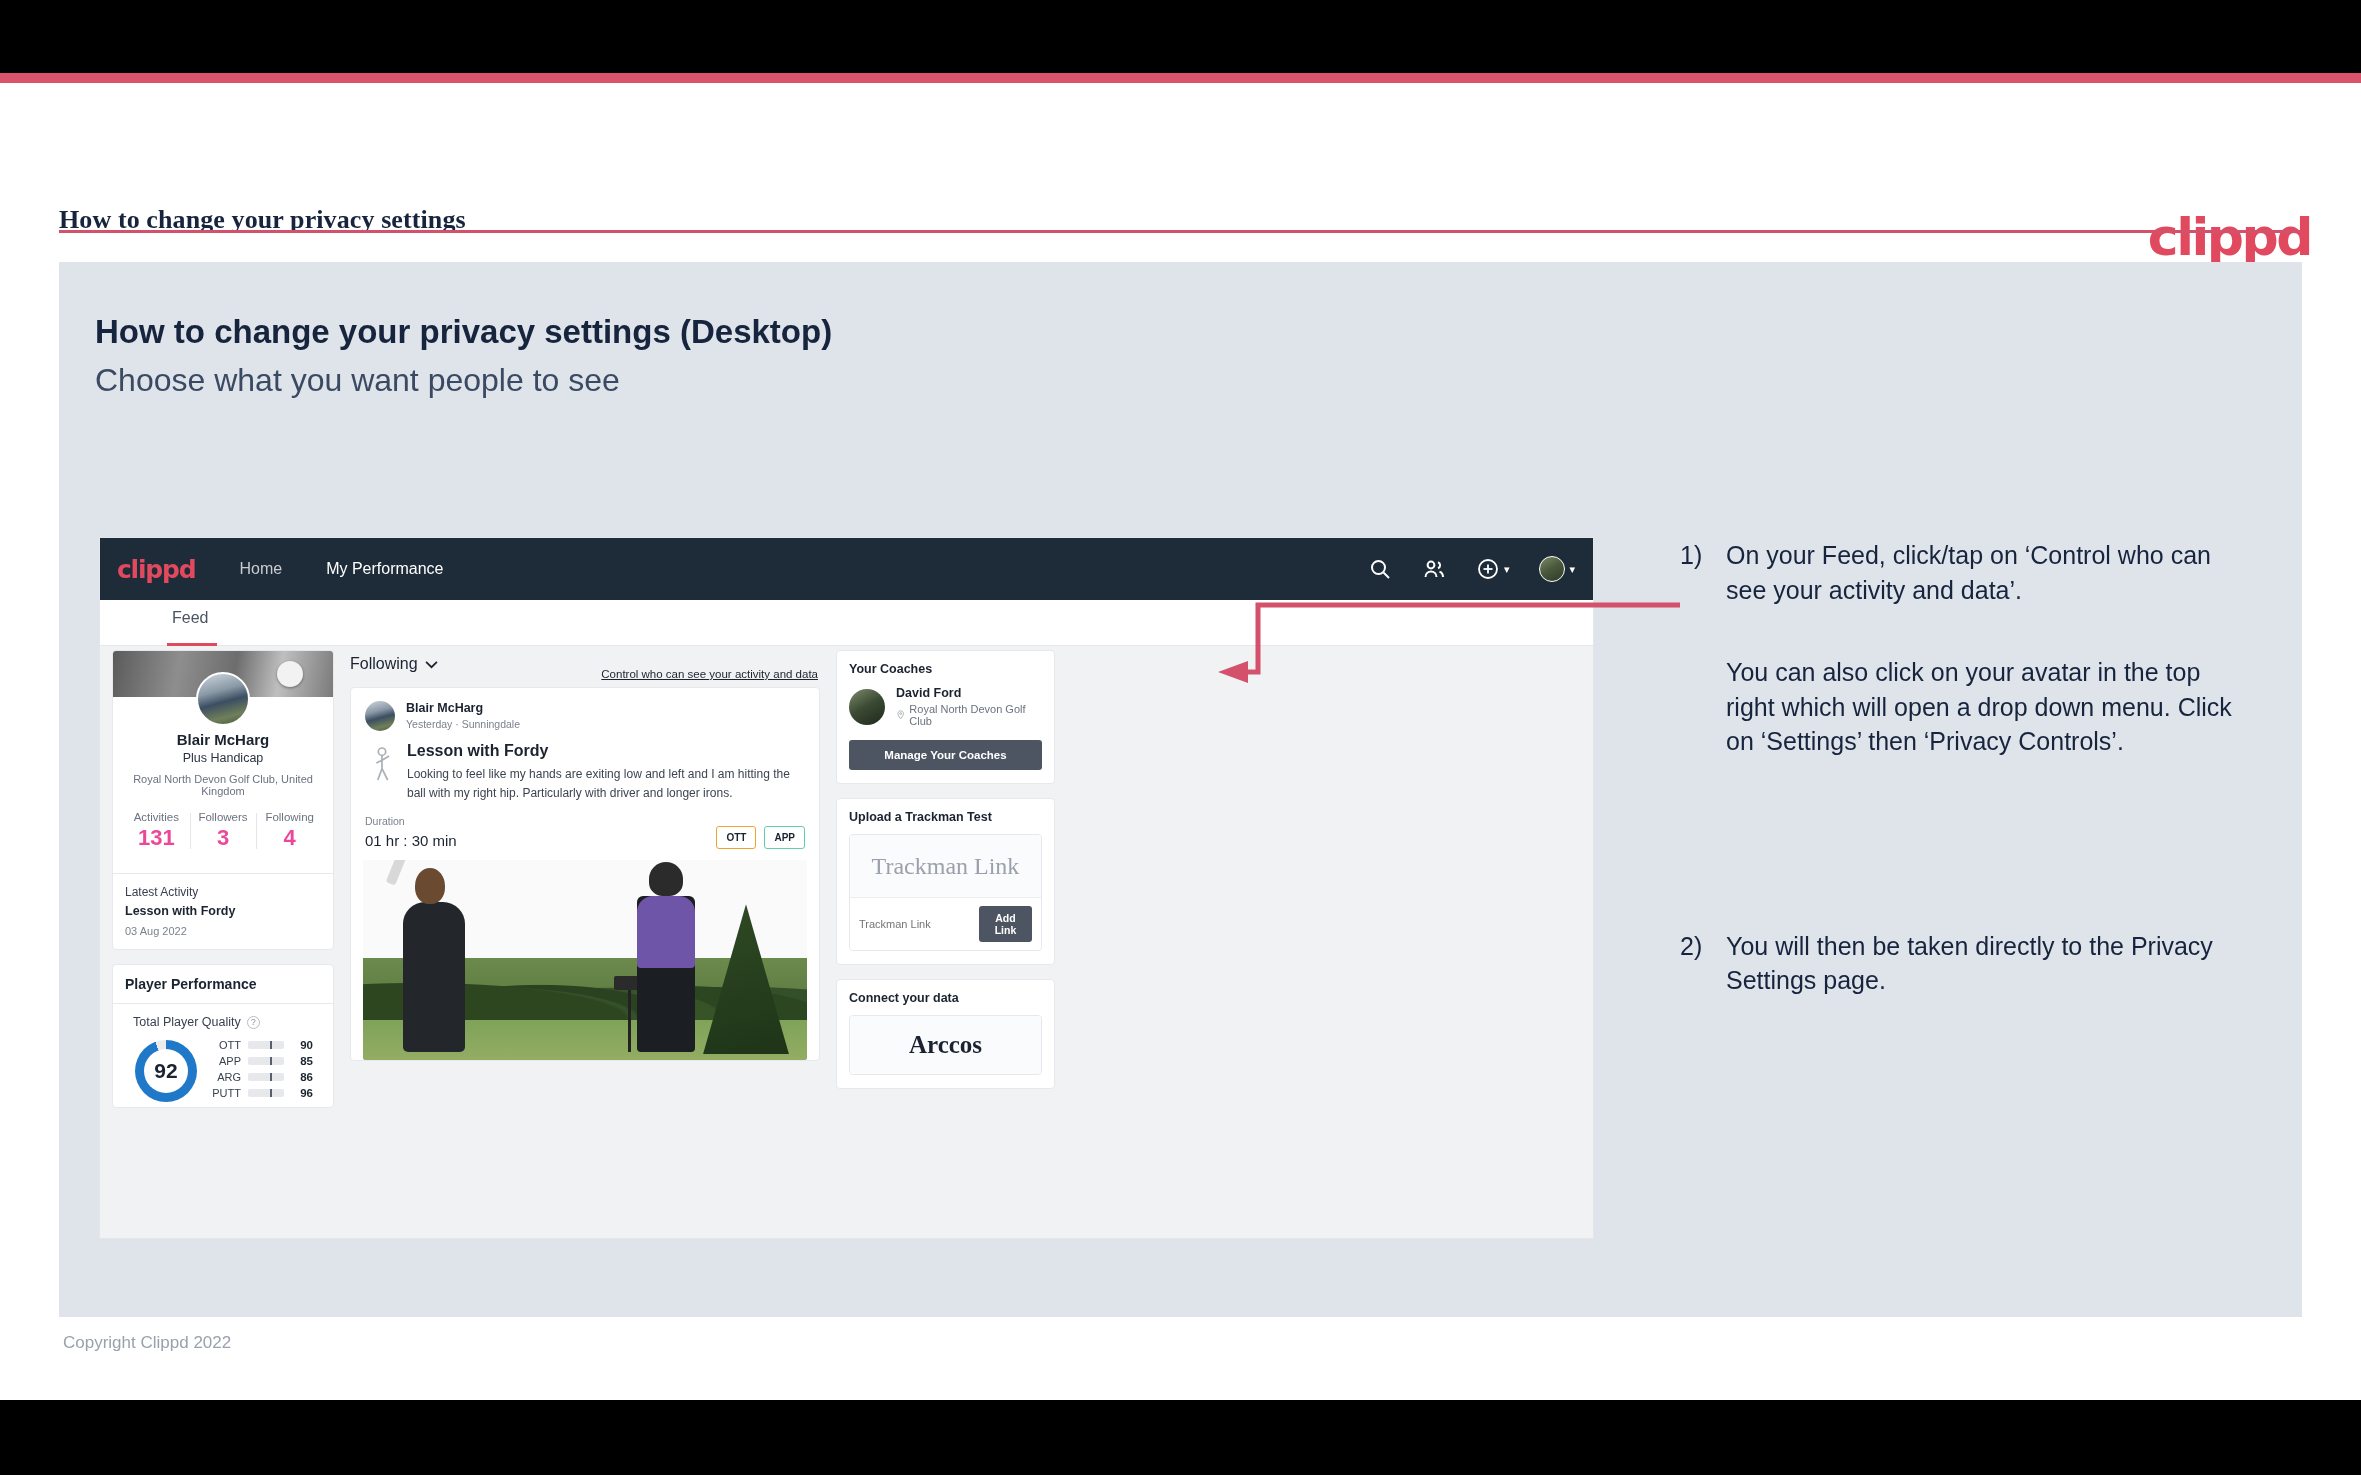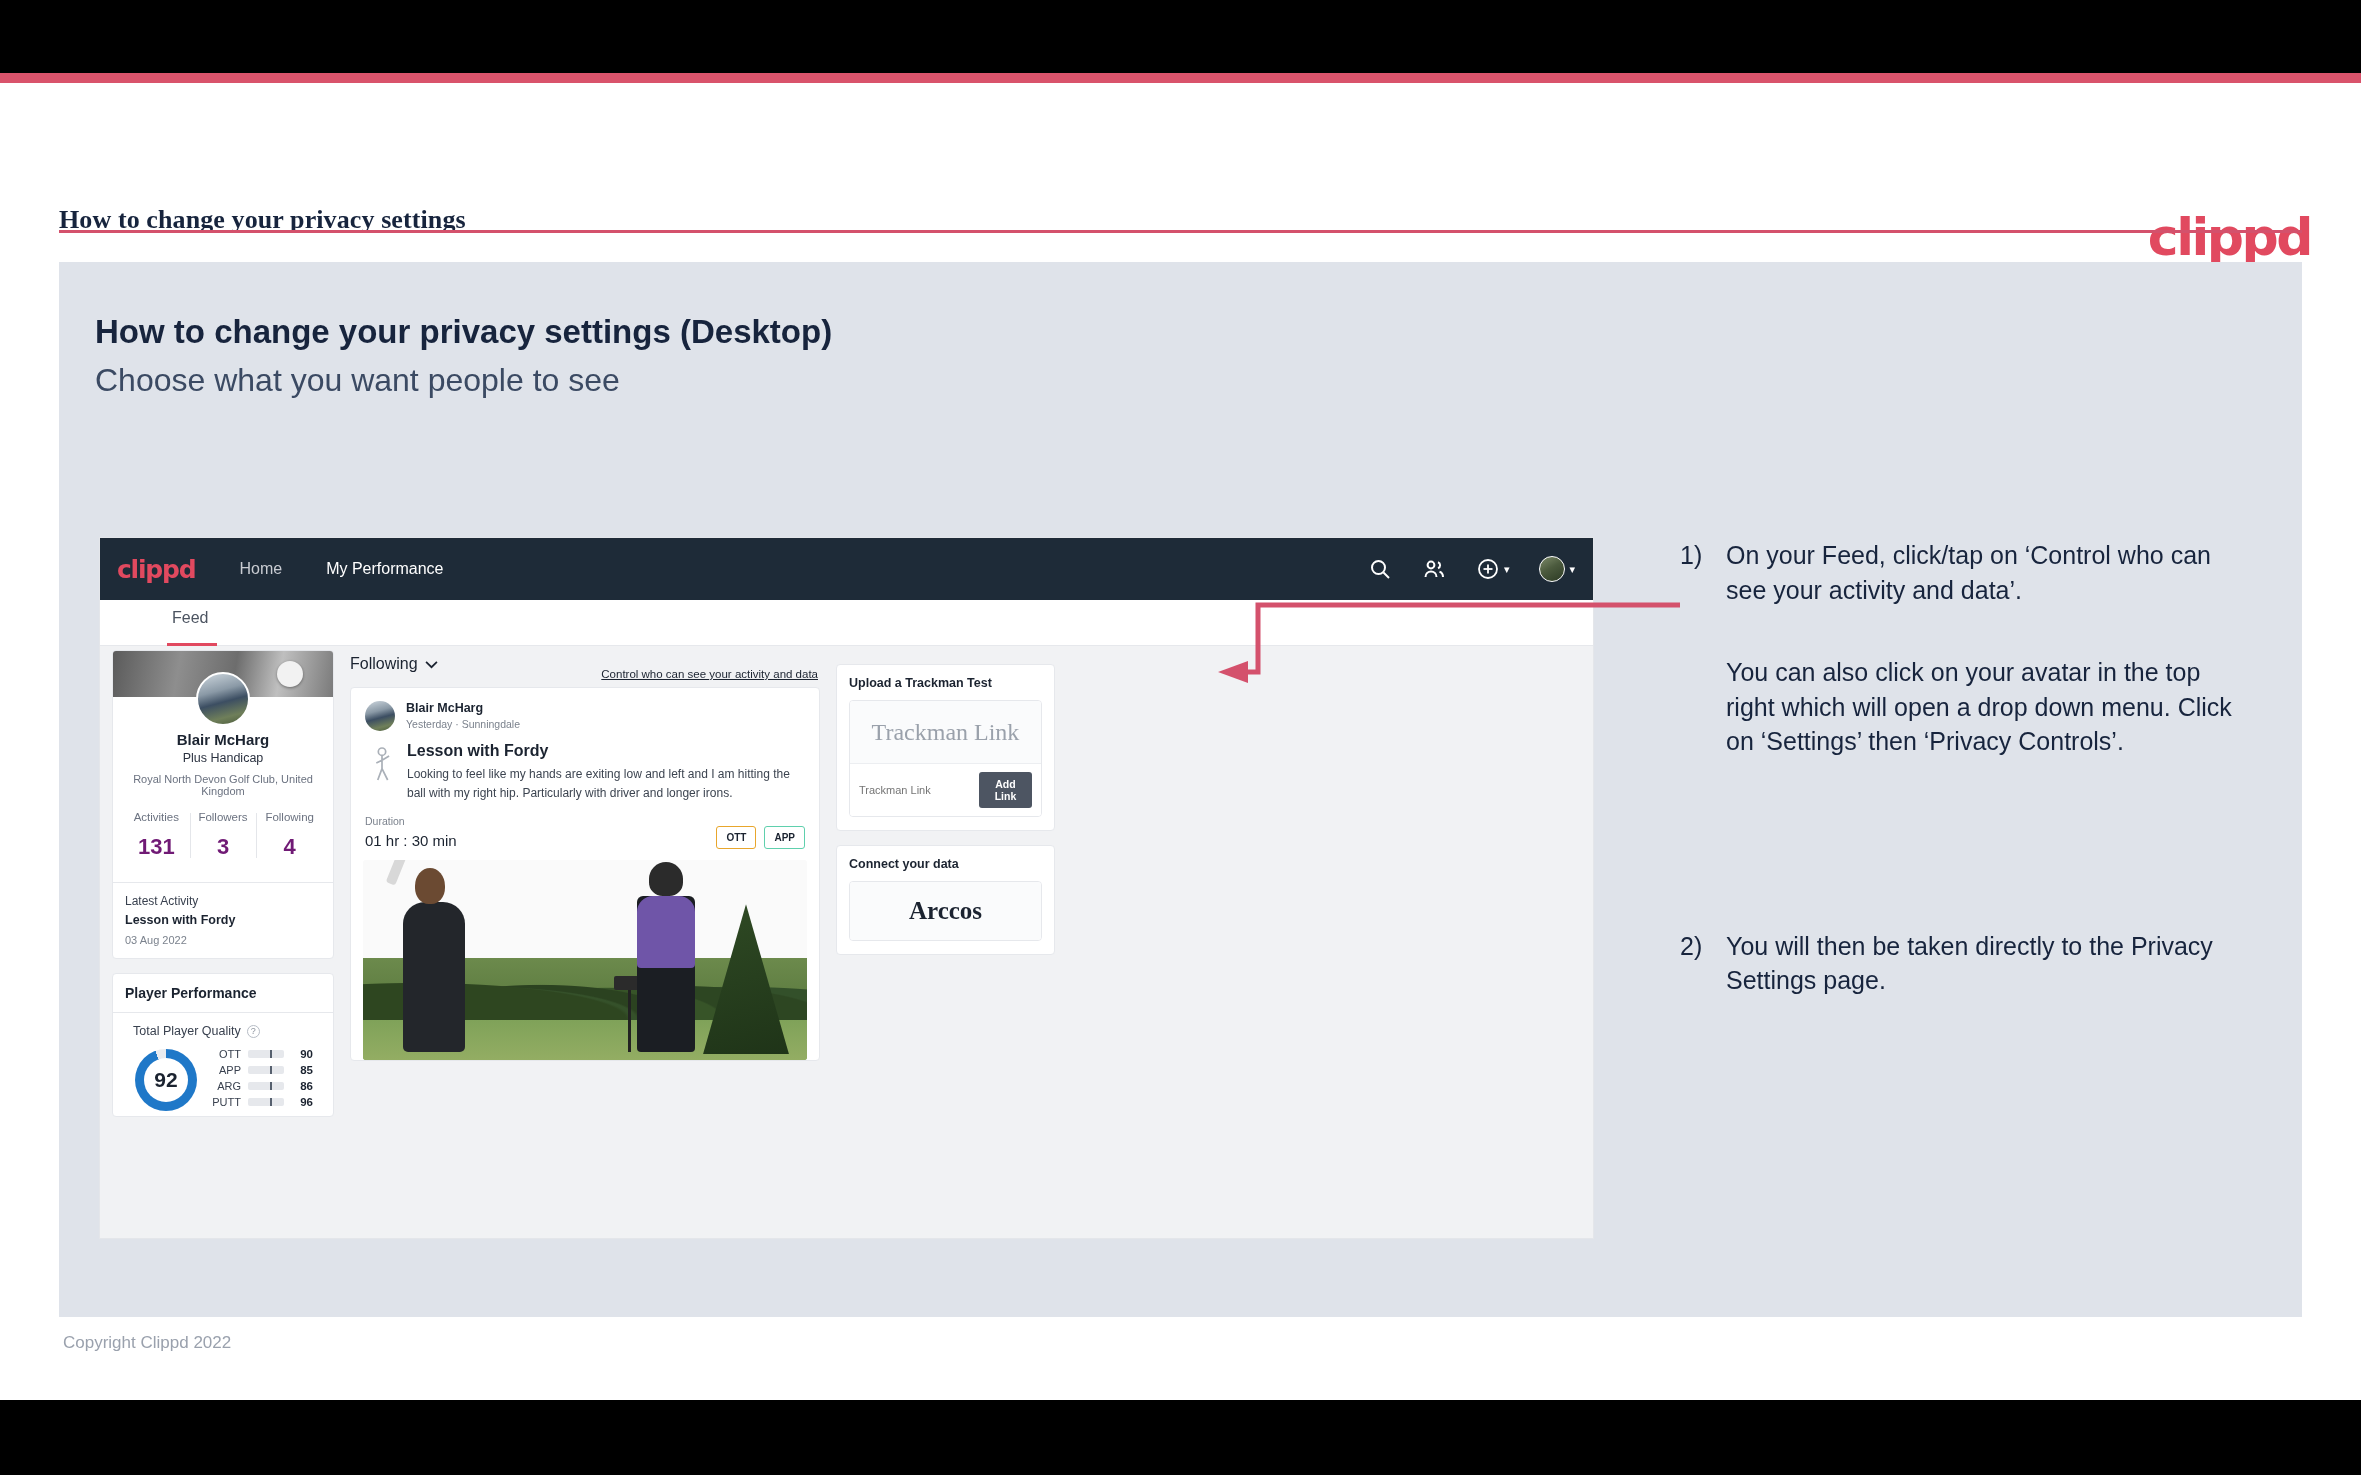--- a/index.html
+++ b/index.html
@@ -126,21 +126,21 @@
   .prof-sub { font-size:12.5px; color:#2b3240; margin-top:3px; }
   .prof-club { font-size:11px; color:#6b7280; margin-top:8px; }
   .stats {
     display:flex; margin-top:14px; padding-bottom:6px;
   }
   .stat { flex:1; text-align:center; position:relative; }
   .stat + .stat::before {
     content:""; position:absolute; left:0; top:2px; bottom:2px; width:1px; background:#e4e6ea;
   }
   .stat-label { font-size:11.5px; color:#6b7280; }
-  .stat-val { font-size:22px; font-weight:700; color:#701a75; margin-top:11px; }
+  .stat-val { font-size:22px; font-weight:700; color:#ec4899; margin-top:2px; }
   .prof-sep { height:1px; background:#e6e8ec; margin:4px 0 0; }
   .latest { padding:11px 12px 12px; text-align:left; }
   .latest-h { font-size:12px; color:#39414f; }
   .latest-t { font-size:12.5px; font-weight:700; color:#1b2330; margin-top:5px; }
   .latest-d { font-size:11px; color:#7b828d; margin-top:7px; }
 
   .perf-card { width:222px; margin-top:14px; border-radius:4px; }
   .perf-head { padding:11px 12px; font-size:14px; font-weight:700; color:#1b2330;
                border-bottom:1px solid #e6e8ec; }
   .perf-body { padding:11px 20px 4px; }
@@ -508,20 +508,39 @@
           <div class="ph-grass"></div>
           <div class="ph-fir"></div>
           <div class="golfer-a"></div>
           <div class="tripod"></div>
           <div class="golfer-b"></div>
         </div>
       </div>
     </div>
 
     <div class="col-right">
+      <div class="card rc">
+        <div class="rc-pad">
+          <div class="rc-h">Your Coaches</div>
+          <div class="coach-row">
+            <div class="coach-av"></div>
+            <div class="coach-info">
+              <div class="coach-name">David Ford</div>
+              <div class="coach-club">
+                <svg viewBox="0 0 12 14" fill="none" stroke="#9aa1ab" stroke-width="1.1">
+                  <path d="M6 1.2c2.2 0 3.9 1.7 3.9 3.8 0 2.8-3.9 7.4-3.9 7.4S2.1 7.8 2.1 5c0-2.1 1.7-3.8 3.9-3.8z"></path>
+                  <circle cx="6" cy="5" r="1.3"></circle>
+                </svg>
+                <span>Royal North Devon Golf Club</span>
+              </div>
+            </div>
+          </div>
+          <button class="btn-dark">Manage Your Coaches</button>
+        </div>
+      </div>
 
       <div class="card rc rc2">
         <div class="rc-pad">
           <div class="rc-h">Upload a Trackman Test</div>
           <div class="inner-box">
             <div class="inner-logo">Trackman Link</div>
             <div class="inner-row">
               <input class="inner-input" style="border: none; outline: none; background: transparent; width: 120px;" placeholder="Trackman Link">
               <button class="btn-add">Add Link</button>
             </div>

